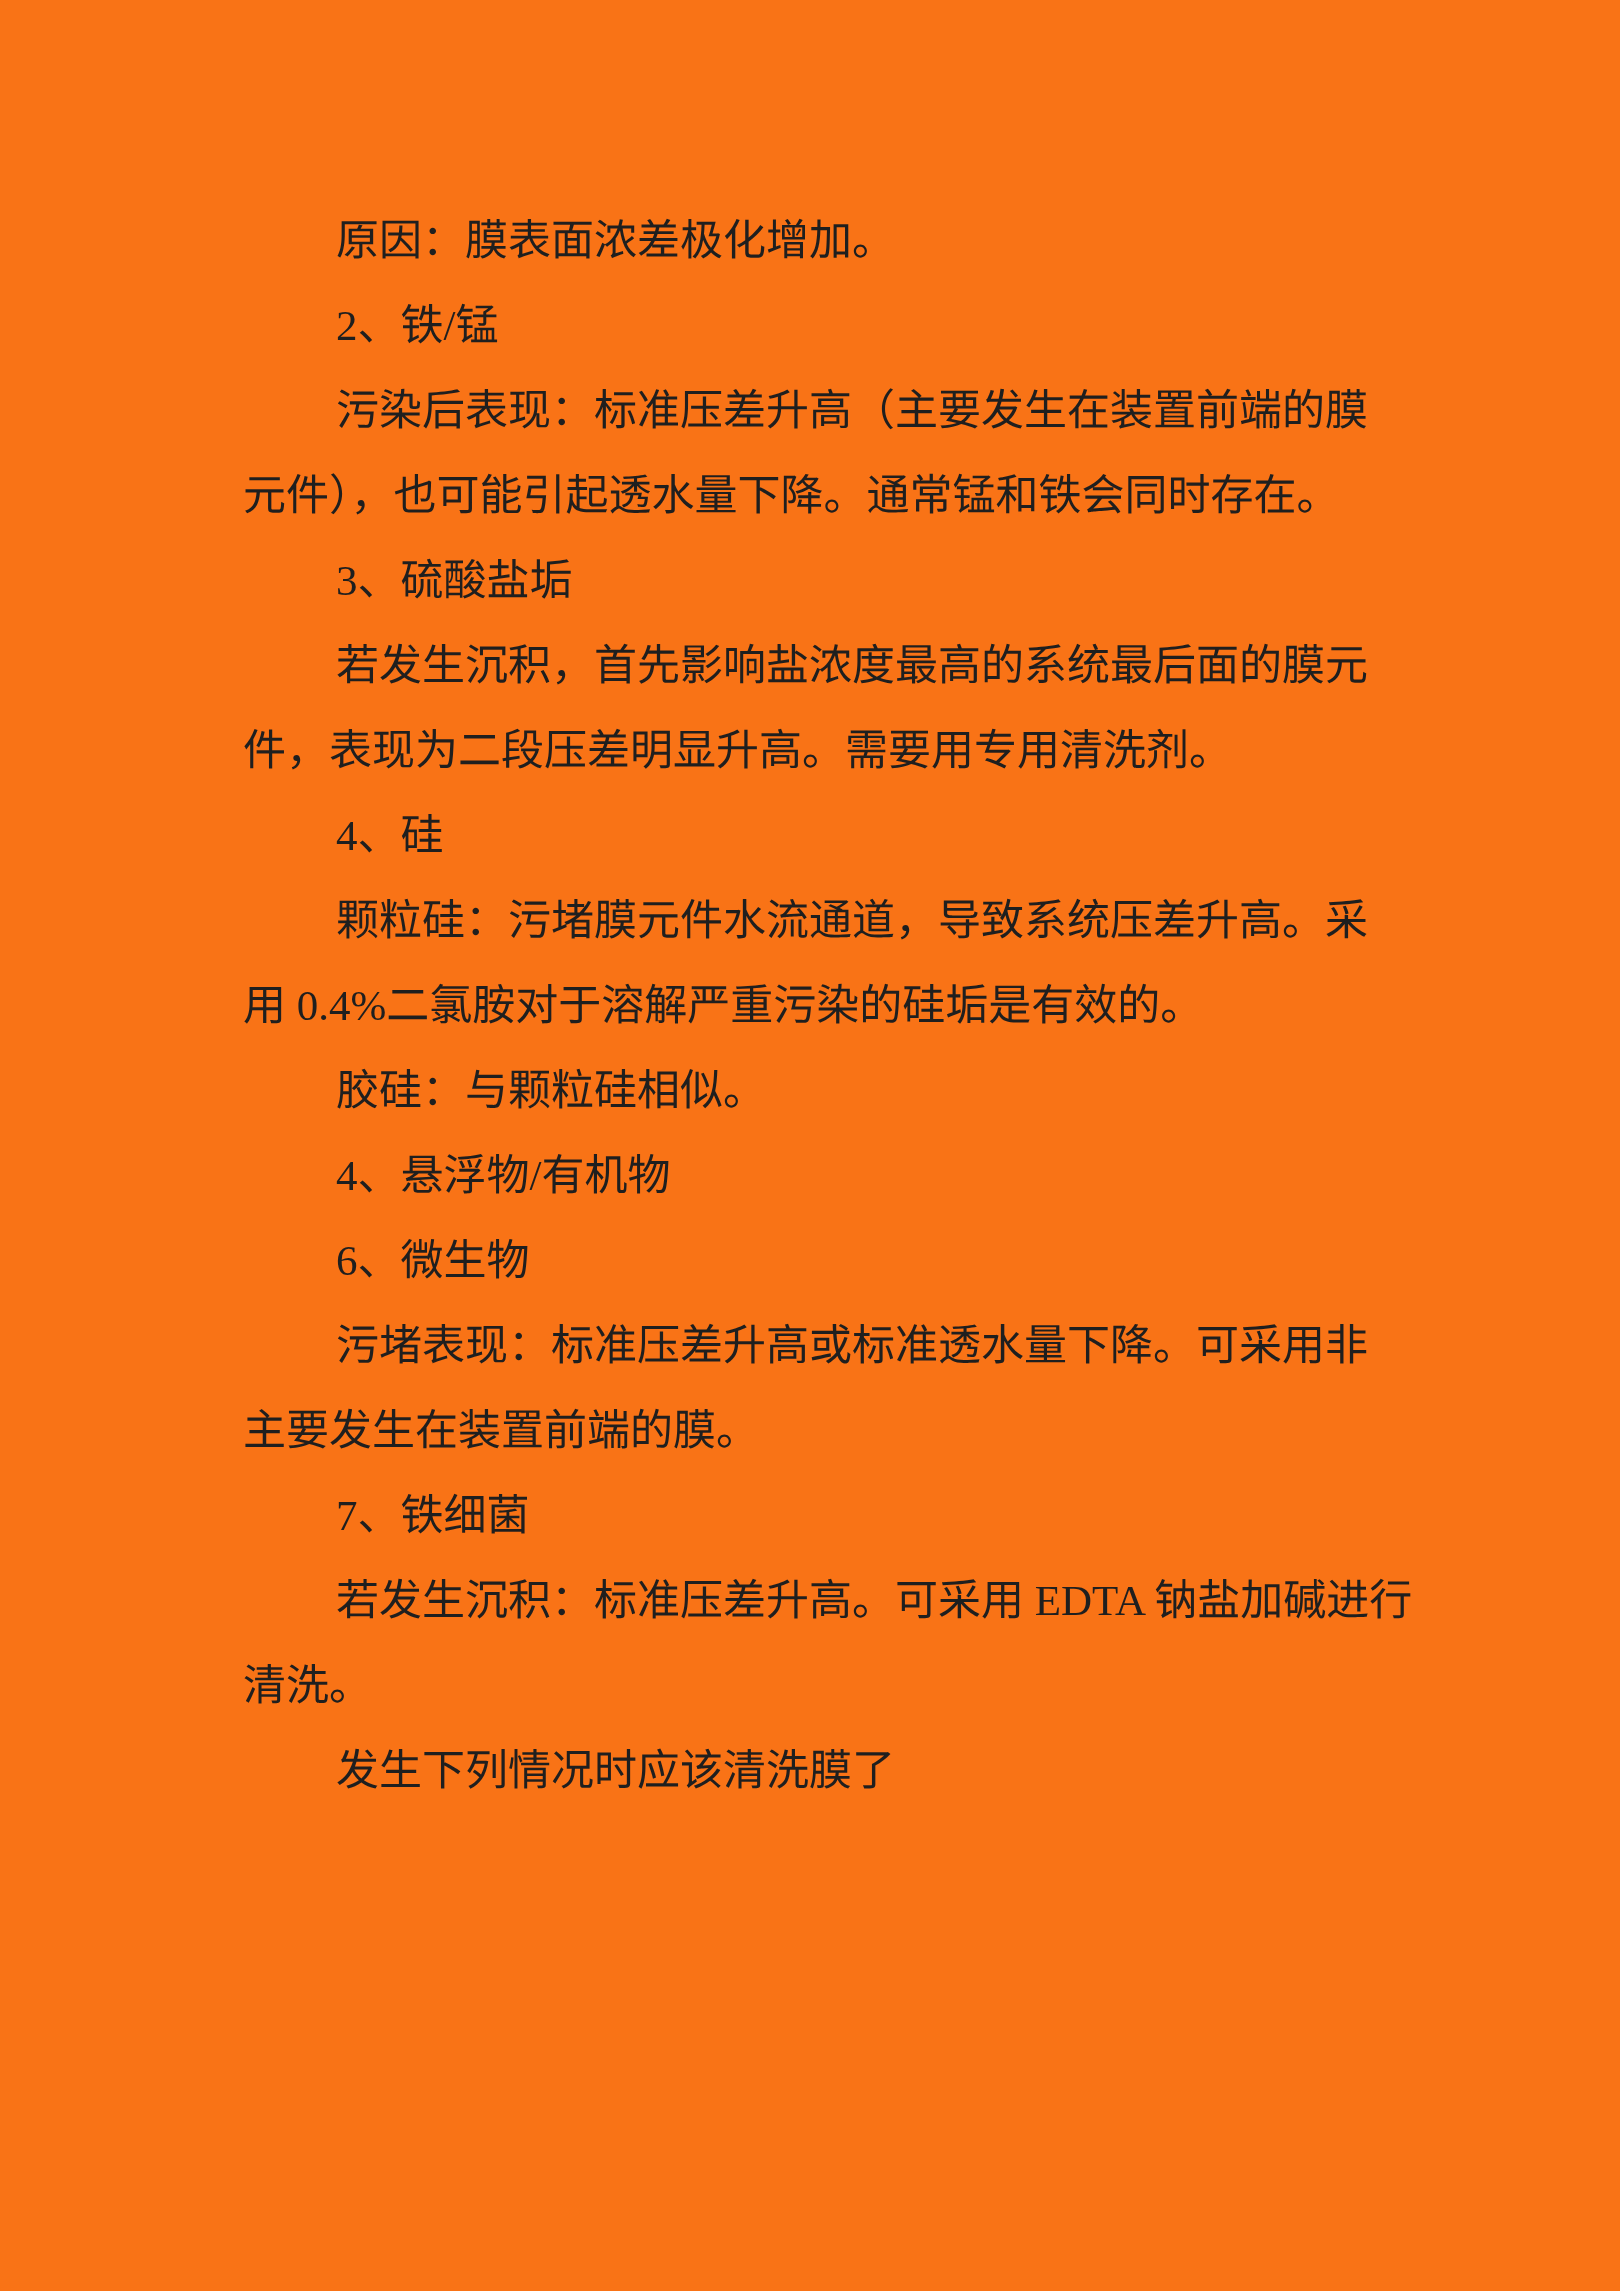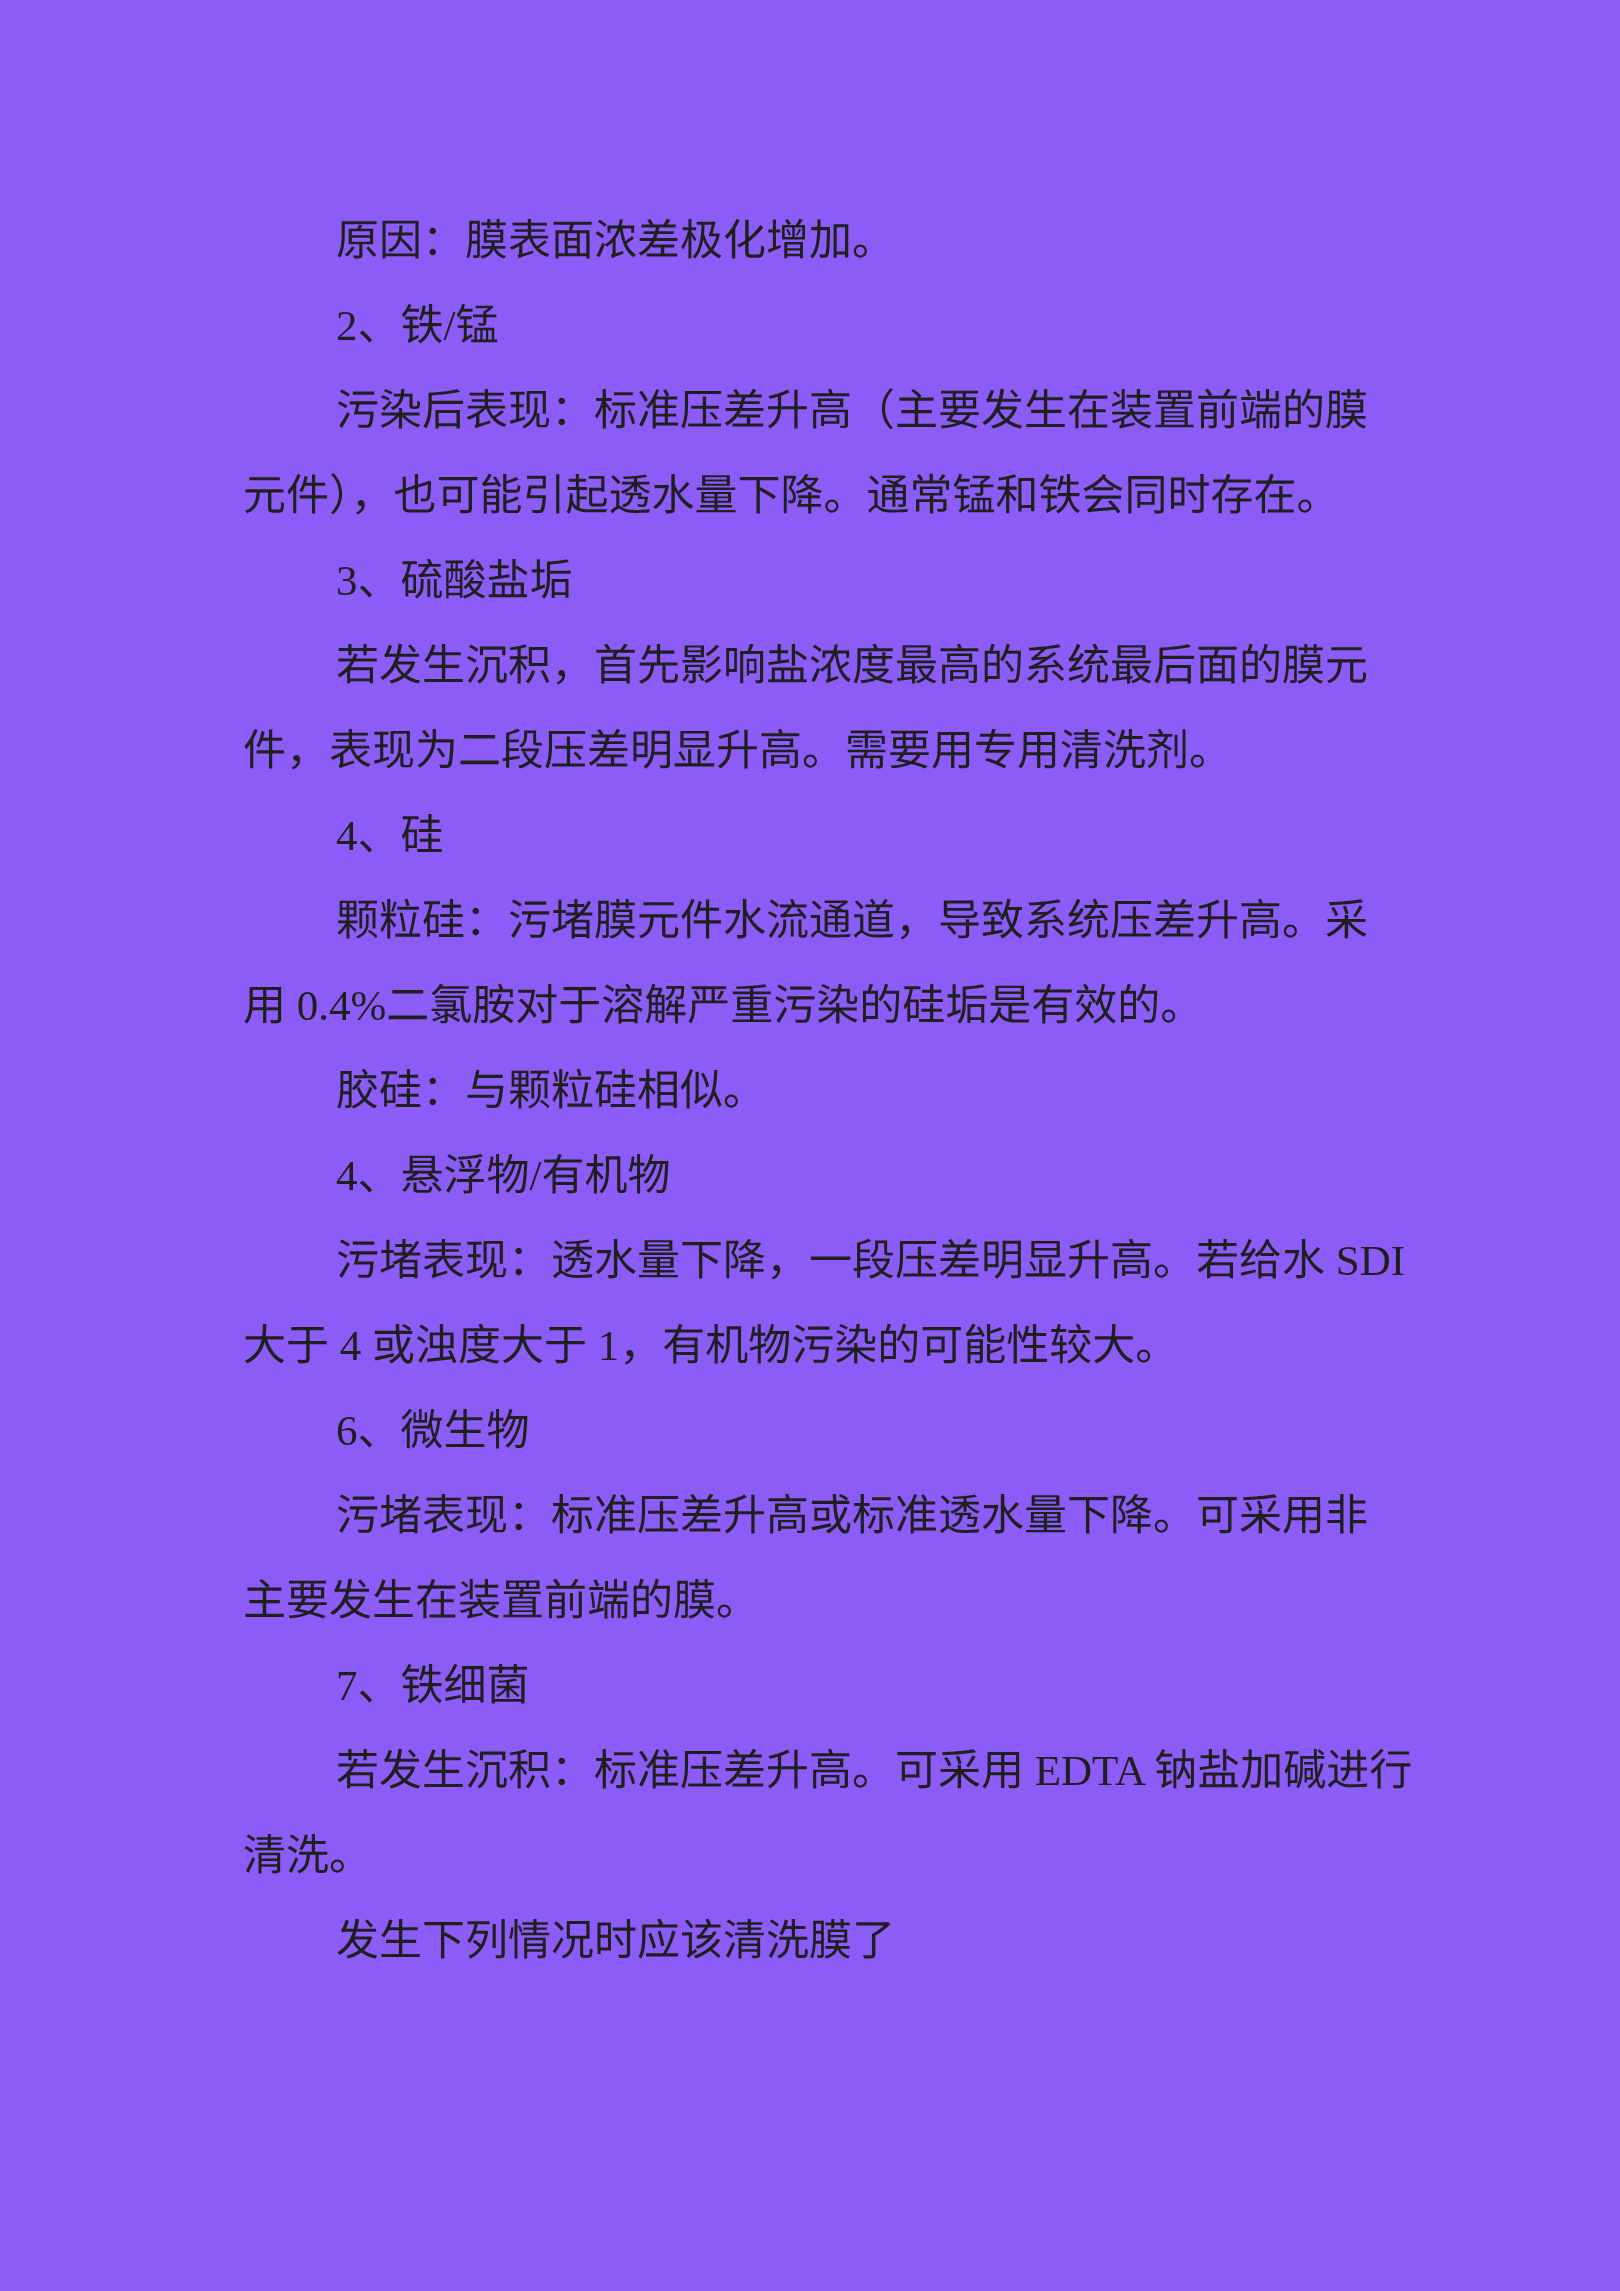--- a/index.html
+++ b/index.html
@@ -12,21 +12,21 @@
     background: #ffffff;
     position: relative;
     overflow: hidden;
   }
   .page {
     position: absolute;
     left: 0;
     top: 0;
     width: 1620px;
     height: 2292px;
-    background: #8b5cf6;
+    background: #f97316;
   }
   .doc-body {
     position: absolute;
     left: 243px;
     top: 198px;
     width: 1137px;
     font-family: "Liberation Serif", "DejaVu Serif", serif;
     font-size: 43px;
     line-height: 85px;
     color: #1f1f1f;
@@ -83,24 +83,20 @@
 
     <div class="paragraph">
       <div class="line indent">胶硅：与颗粒硅相似。</div>
     </div>
 
 
     <div class="paragraph">
       <div class="line indent">4、悬浮物/有机物</div>
     </div>
 
-    <div class="paragraph">
-      <div class="line indent">污堵表现：透水量下降，一段压差明显升高。若给水 SDI</div>
-      <div class="line">大于 4 或浊度大于 1，有机物污染的可能性较大。</div>
-    </div>
 
     <div class="paragraph">
       <div class="line indent">6、微生物</div>
     </div>
 
     <div class="paragraph">
       <div class="line indent">污堵表现：标准压差升高或标准透水量下降。可采用非</div>
       <div class="line">主要发生在装置前端的膜。</div>
     </div>
 

